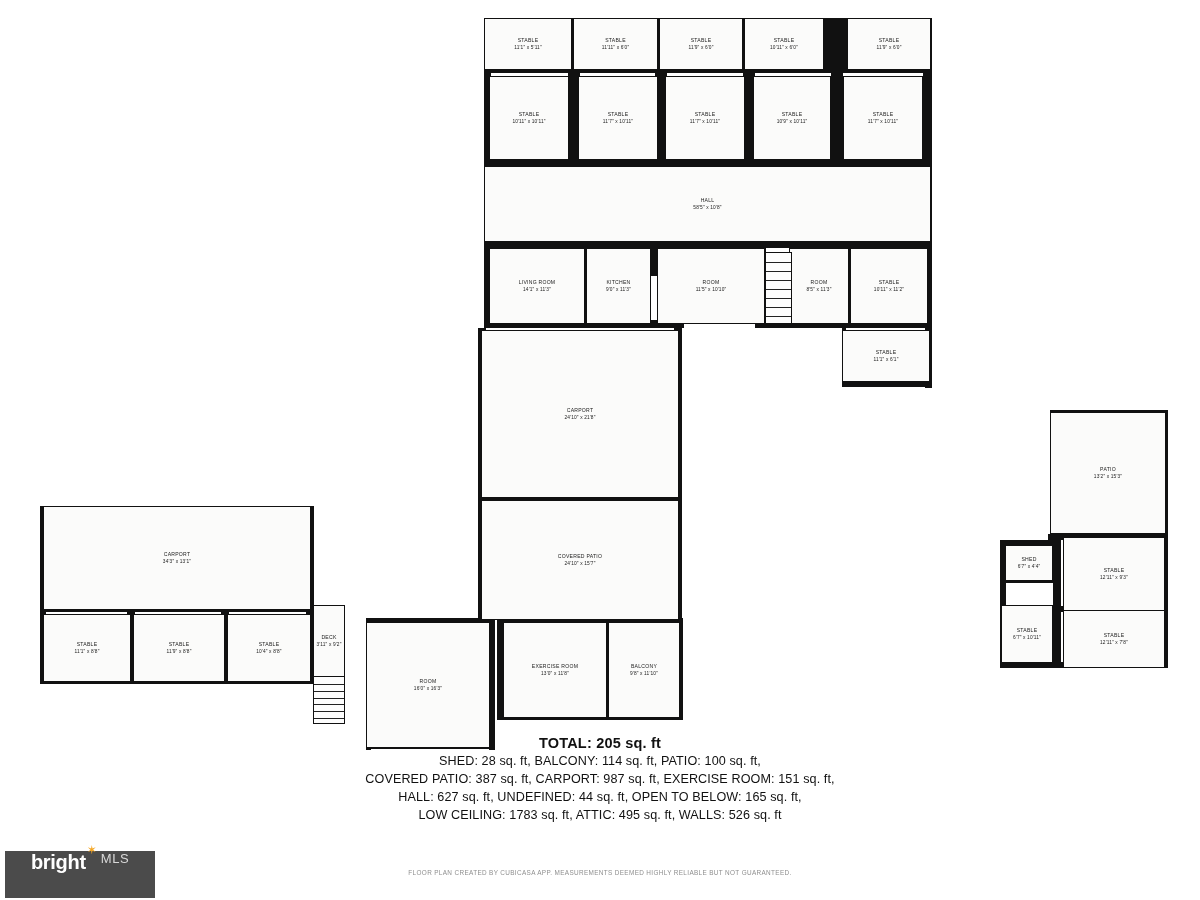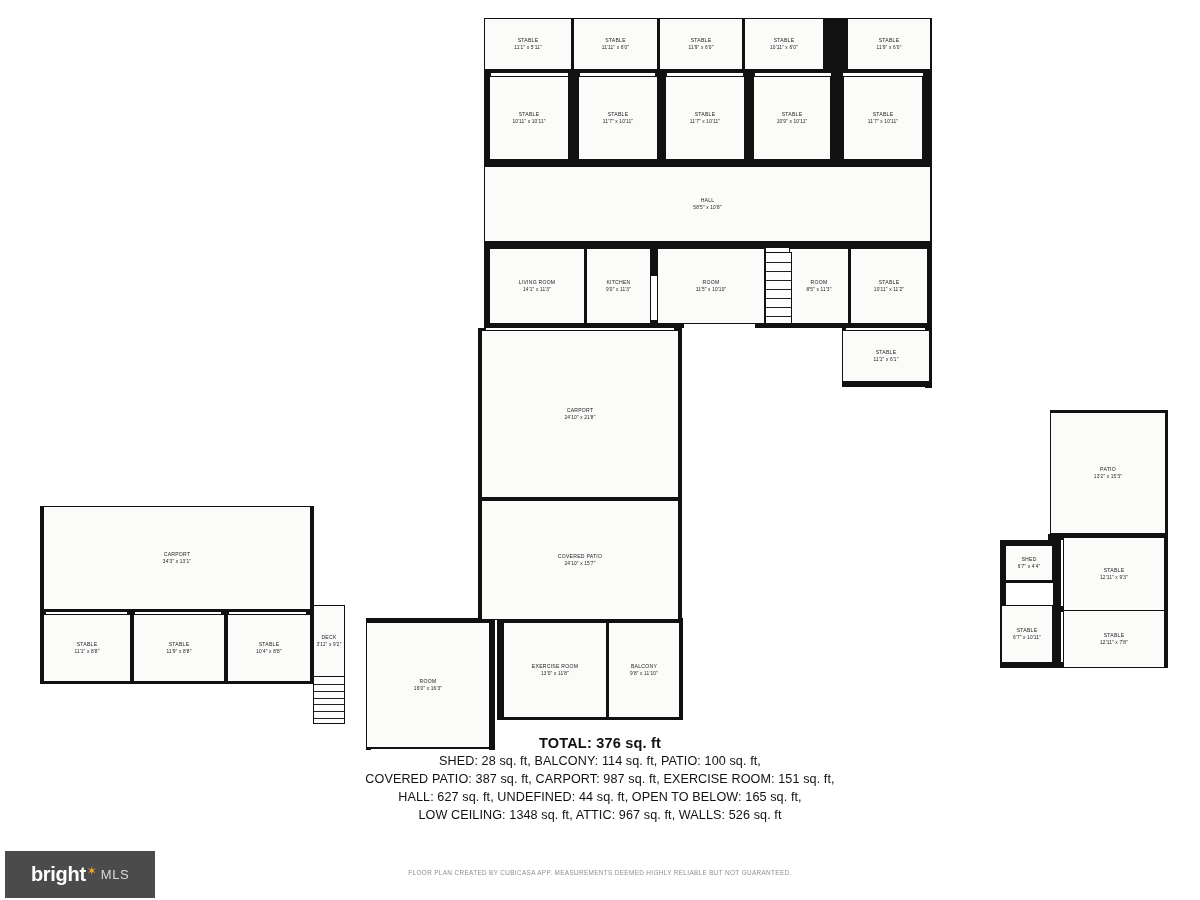--- a/index.html
+++ b/index.html
@@ -92,21 +92,20 @@
     color: #8e8e8e;
   }
   #logo {
     position: absolute;
     left: 5px;
     top: 851px;
     width: 150px;
     height: 47px;
     background: #4b4b4b;
     display: flex;
-    align-items: center;
     justify-content: center;
   }
   #logo .lg1 {
     color: #ffffff;
     font-size: 20px;
     font-weight: bold;
     letter-spacing: -0.3px;
   }
   #logo .lg-star {
     color: #f5a623;
@@ -327,26 +326,26 @@
       <i style="top: 6.85714px;"></i>
       <i style="top: 13.7143px;"></i>
       <i style="top: 20.5714px;"></i>
       <i style="top: 27.4286px;"></i>
       <i style="top: 34.2857px;"></i>
       <i style="top: 41.1429px;"></i>
     </div>
   </div>
 
 <div id="summary">
-  <div class="total">TOTAL: 376 sq. ft</div>
+  <div class="total">TOTAL: 205 sq. ft</div>
   <div class="lines">
       <div class="line">SHED: 28 sq. ft, BALCONY: 114 sq. ft, PATIO: 100 sq. ft,</div>
       <div class="line">COVERED PATIO: 387 sq. ft, CARPORT: 987 sq. ft, EXERCISE ROOM: 151 sq. ft,</div>
       <div class="line">HALL: 627 sq. ft, UNDEFINED: 44 sq. ft, OPEN TO BELOW: 165 sq. ft,</div>
-      <div class="line">LOW CEILING: 1348 sq. ft, ATTIC: 967 sq. ft, WALLS: 526 sq. ft</div>
+      <div class="line">LOW CEILING: 1783 sq. ft, ATTIC: 495 sq. ft, WALLS: 526 sq. ft</div>
     </div>
 </div>
 
 <div id="disclaimer">FLOOR PLAN CREATED BY CUBICASA APP. MEASUREMENTS DEEMED HIGHLY RELIABLE BUT NOT GUARANTEED.</div>
 
 <div id="logo">
   <span class="lg1">bright</span>
   <span class="lg-star">✶</span>
   <span class="lg2">MLS</span>
 </div>

